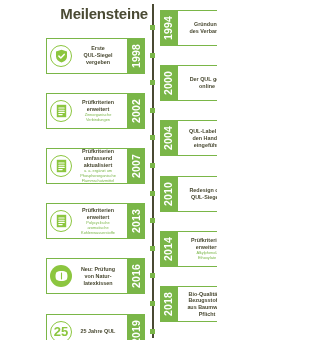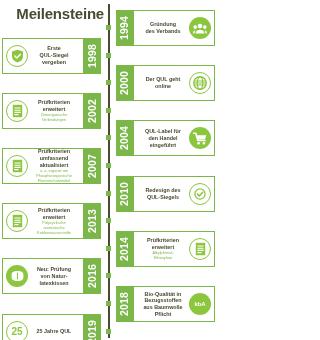--- a/index.html
+++ b/index.html
@@ -10,20 +10,21 @@
     background: #ffffff;
     font-family: "Liberation Sans", sans-serif;
     overflow: hidden;
     position: relative;
   }
 
   #infographic {
     position: relative;
     width: 217px;
     height: 340px;
+    margin-left: 44px;
   }
 
   
   .spine {
     position: absolute;
     left: 108px;
     top: 4px;
     width: 1.5px;
     height: 334px;
     background: #4a4a33;
@@ -159,21 +160,21 @@
     background: #8cc63f;
   }
   .badge-label {
     color: #ffffff;
     font-size: 6px;
     font-weight: bold;
     letter-spacing: -0.1px;
   }
   .badge.outline .badge-label {
     color: #8cc63f;
-    font-size: 10px;
+    font-size: 13px;
   }
   .badge svg { display: block; }
 
   
   .toothed::before {
     content: "";
     position: absolute;
     left: -2px; top: -2px; right: -2px; bottom: -2px;
     border-radius: 50%;
     background:

